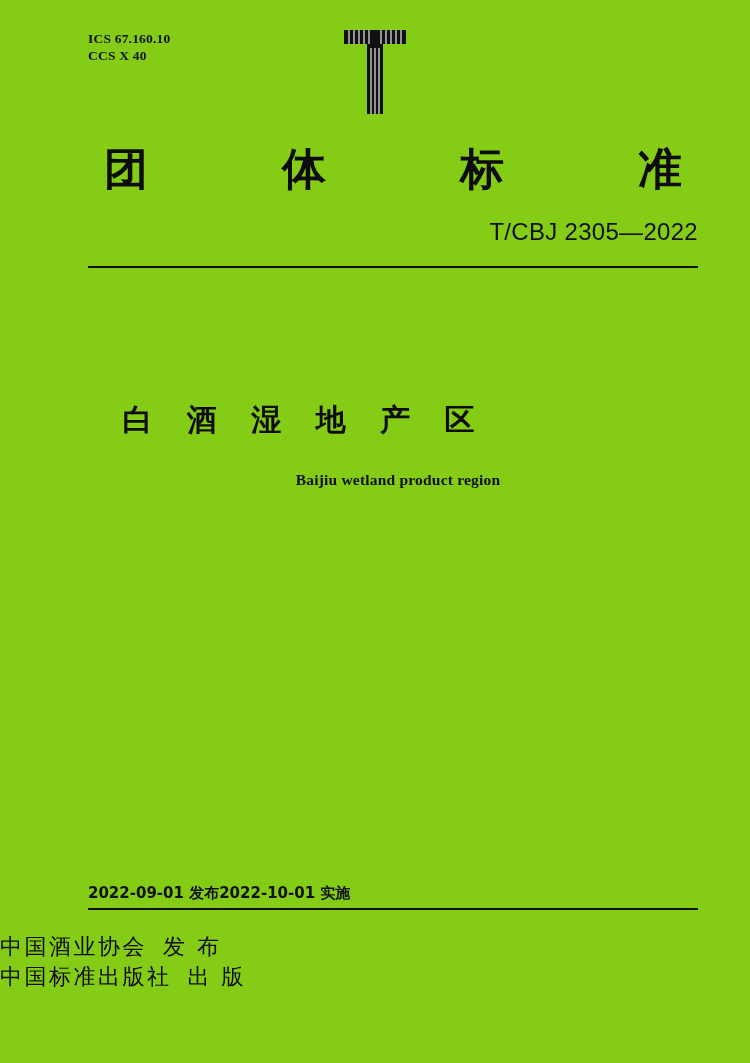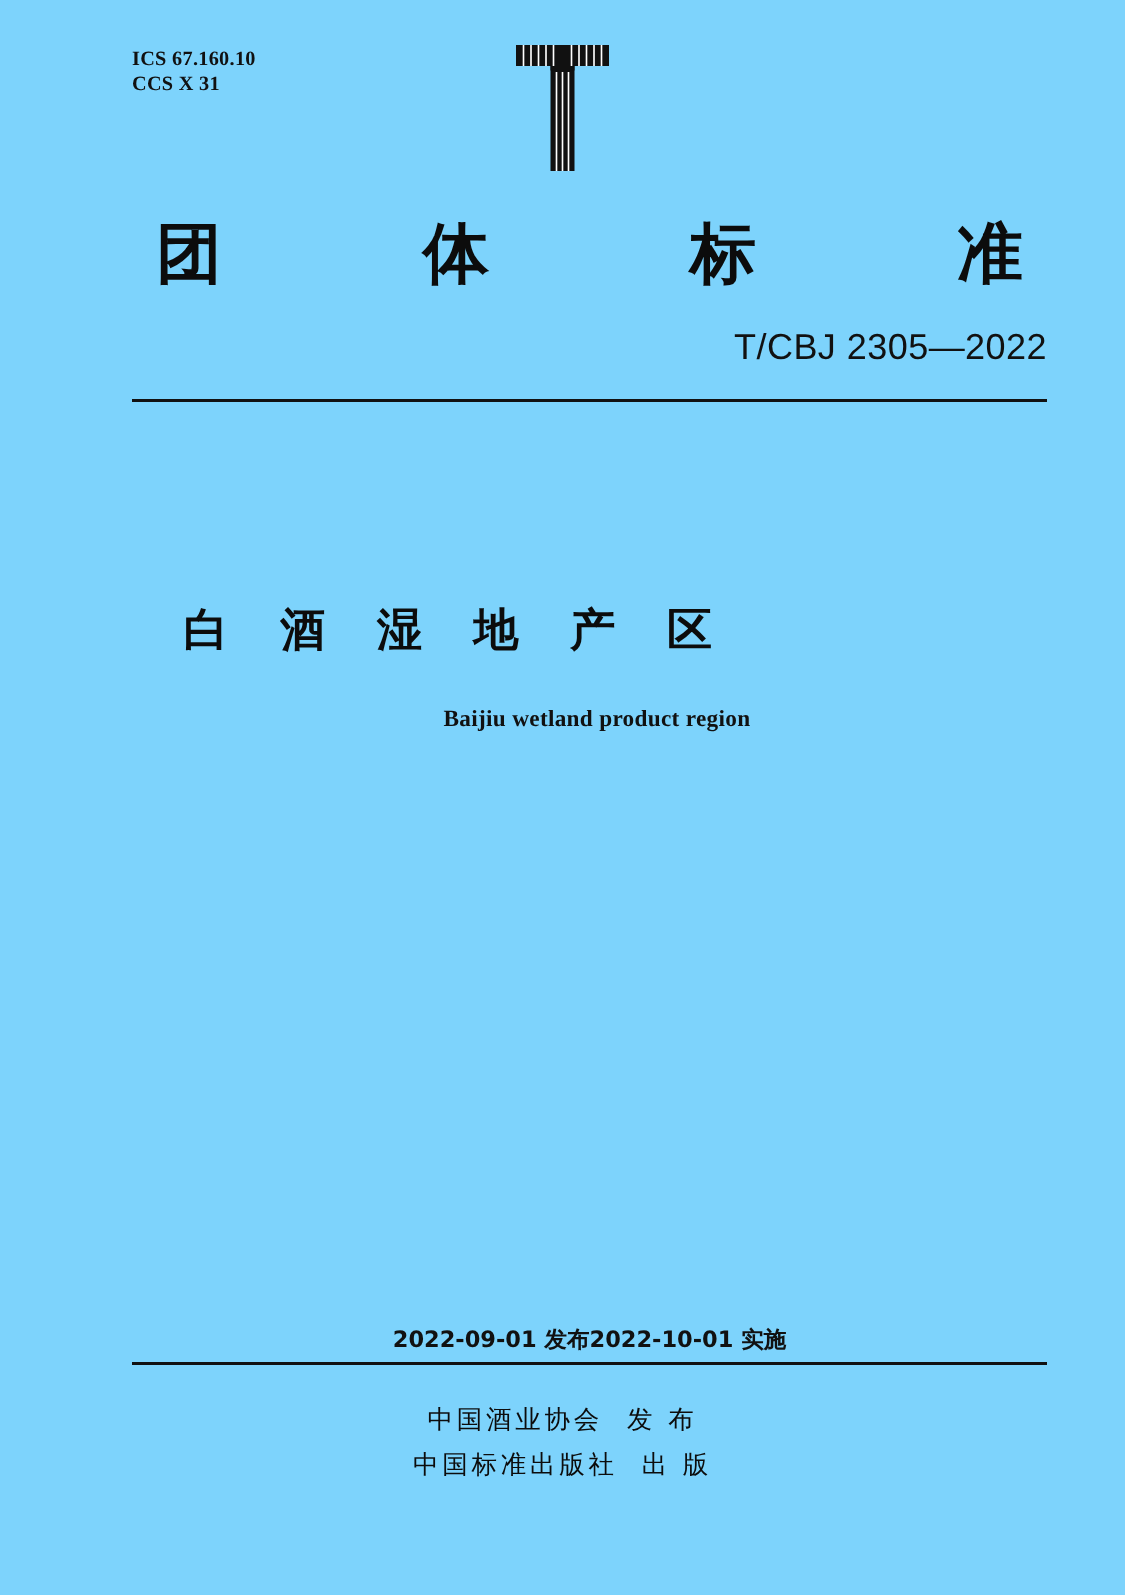--- a/index.html
+++ b/index.html
@@ -14,21 +14,21 @@
     font-family: "Liberation Serif", serif;
     color: #111111;
     overflow: hidden;
   }
 
   .page {
     position: absolute;
     left: 0; top: 0;
     width: 750px;
     height: 1063px;
-    background: #7dd3fc;
+    background: #84cc16;
   }
 
   
   .meta {
     position: absolute;
     left: 88px;
     top: 30px;
     font-family: "Liberation Serif", serif;
     font-weight: bold;
     font-size: 13.5px;
@@ -130,57 +130,56 @@
     padding-left: 23px;
   }
 
   
   .dates {
     position: absolute;
     left: 88px;
     right: 52px;
     top: 884px;
     display: flex;
-    justify-content: center;
+    justify-content: flex-start;
     font-family: "DejaVu Sans", sans-serif;
     font-weight: bold;
     font-size: 15px;
     color: #111;
   }
   .dates span { white-space: nowrap; }
 
   
   .publisher {
     position: absolute;
     left: 0;
     top: 932px;
     width: 750px;
-    text-align: center;
-    font-family: "DejaVu Sans", sans-serif;
-    font-size: 17px;
+    font-family: "DejaVu Sans", sans-serif;
+    font-size: 22px;
     line-height: 30px;
     color: #0c0c0c;
   }
   .pub-line {
     display: block;
     letter-spacing: 2.5px;
   }
   .pub-line .verb {
     margin-left: 16px;
     letter-spacing: 2.5px;
   }
 </style>
 </head>
 <body>
 
 <div class="page">
 
   <div class="meta">
     <div>ICS 67.160.10</div>
-    <div>CCS X 31</div>
+    <div>CCS X 40</div>
   </div>
 
   <div class="logo-wrap">
     <span class="logo-t">
       <svg width="70" height="88" viewBox="0 0 70 88" xmlns="http://www.w3.org/2000/svg">
 
         <rect x="4" y="2" width="62" height="14" fill="#111"></rect>
         <g stroke="#ffffff" stroke-width="1.1">
           <line x1="9" y1="2" x2="9" y2="16"></line>
           <line x1="14" y1="2" x2="14" y2="16"></line>

